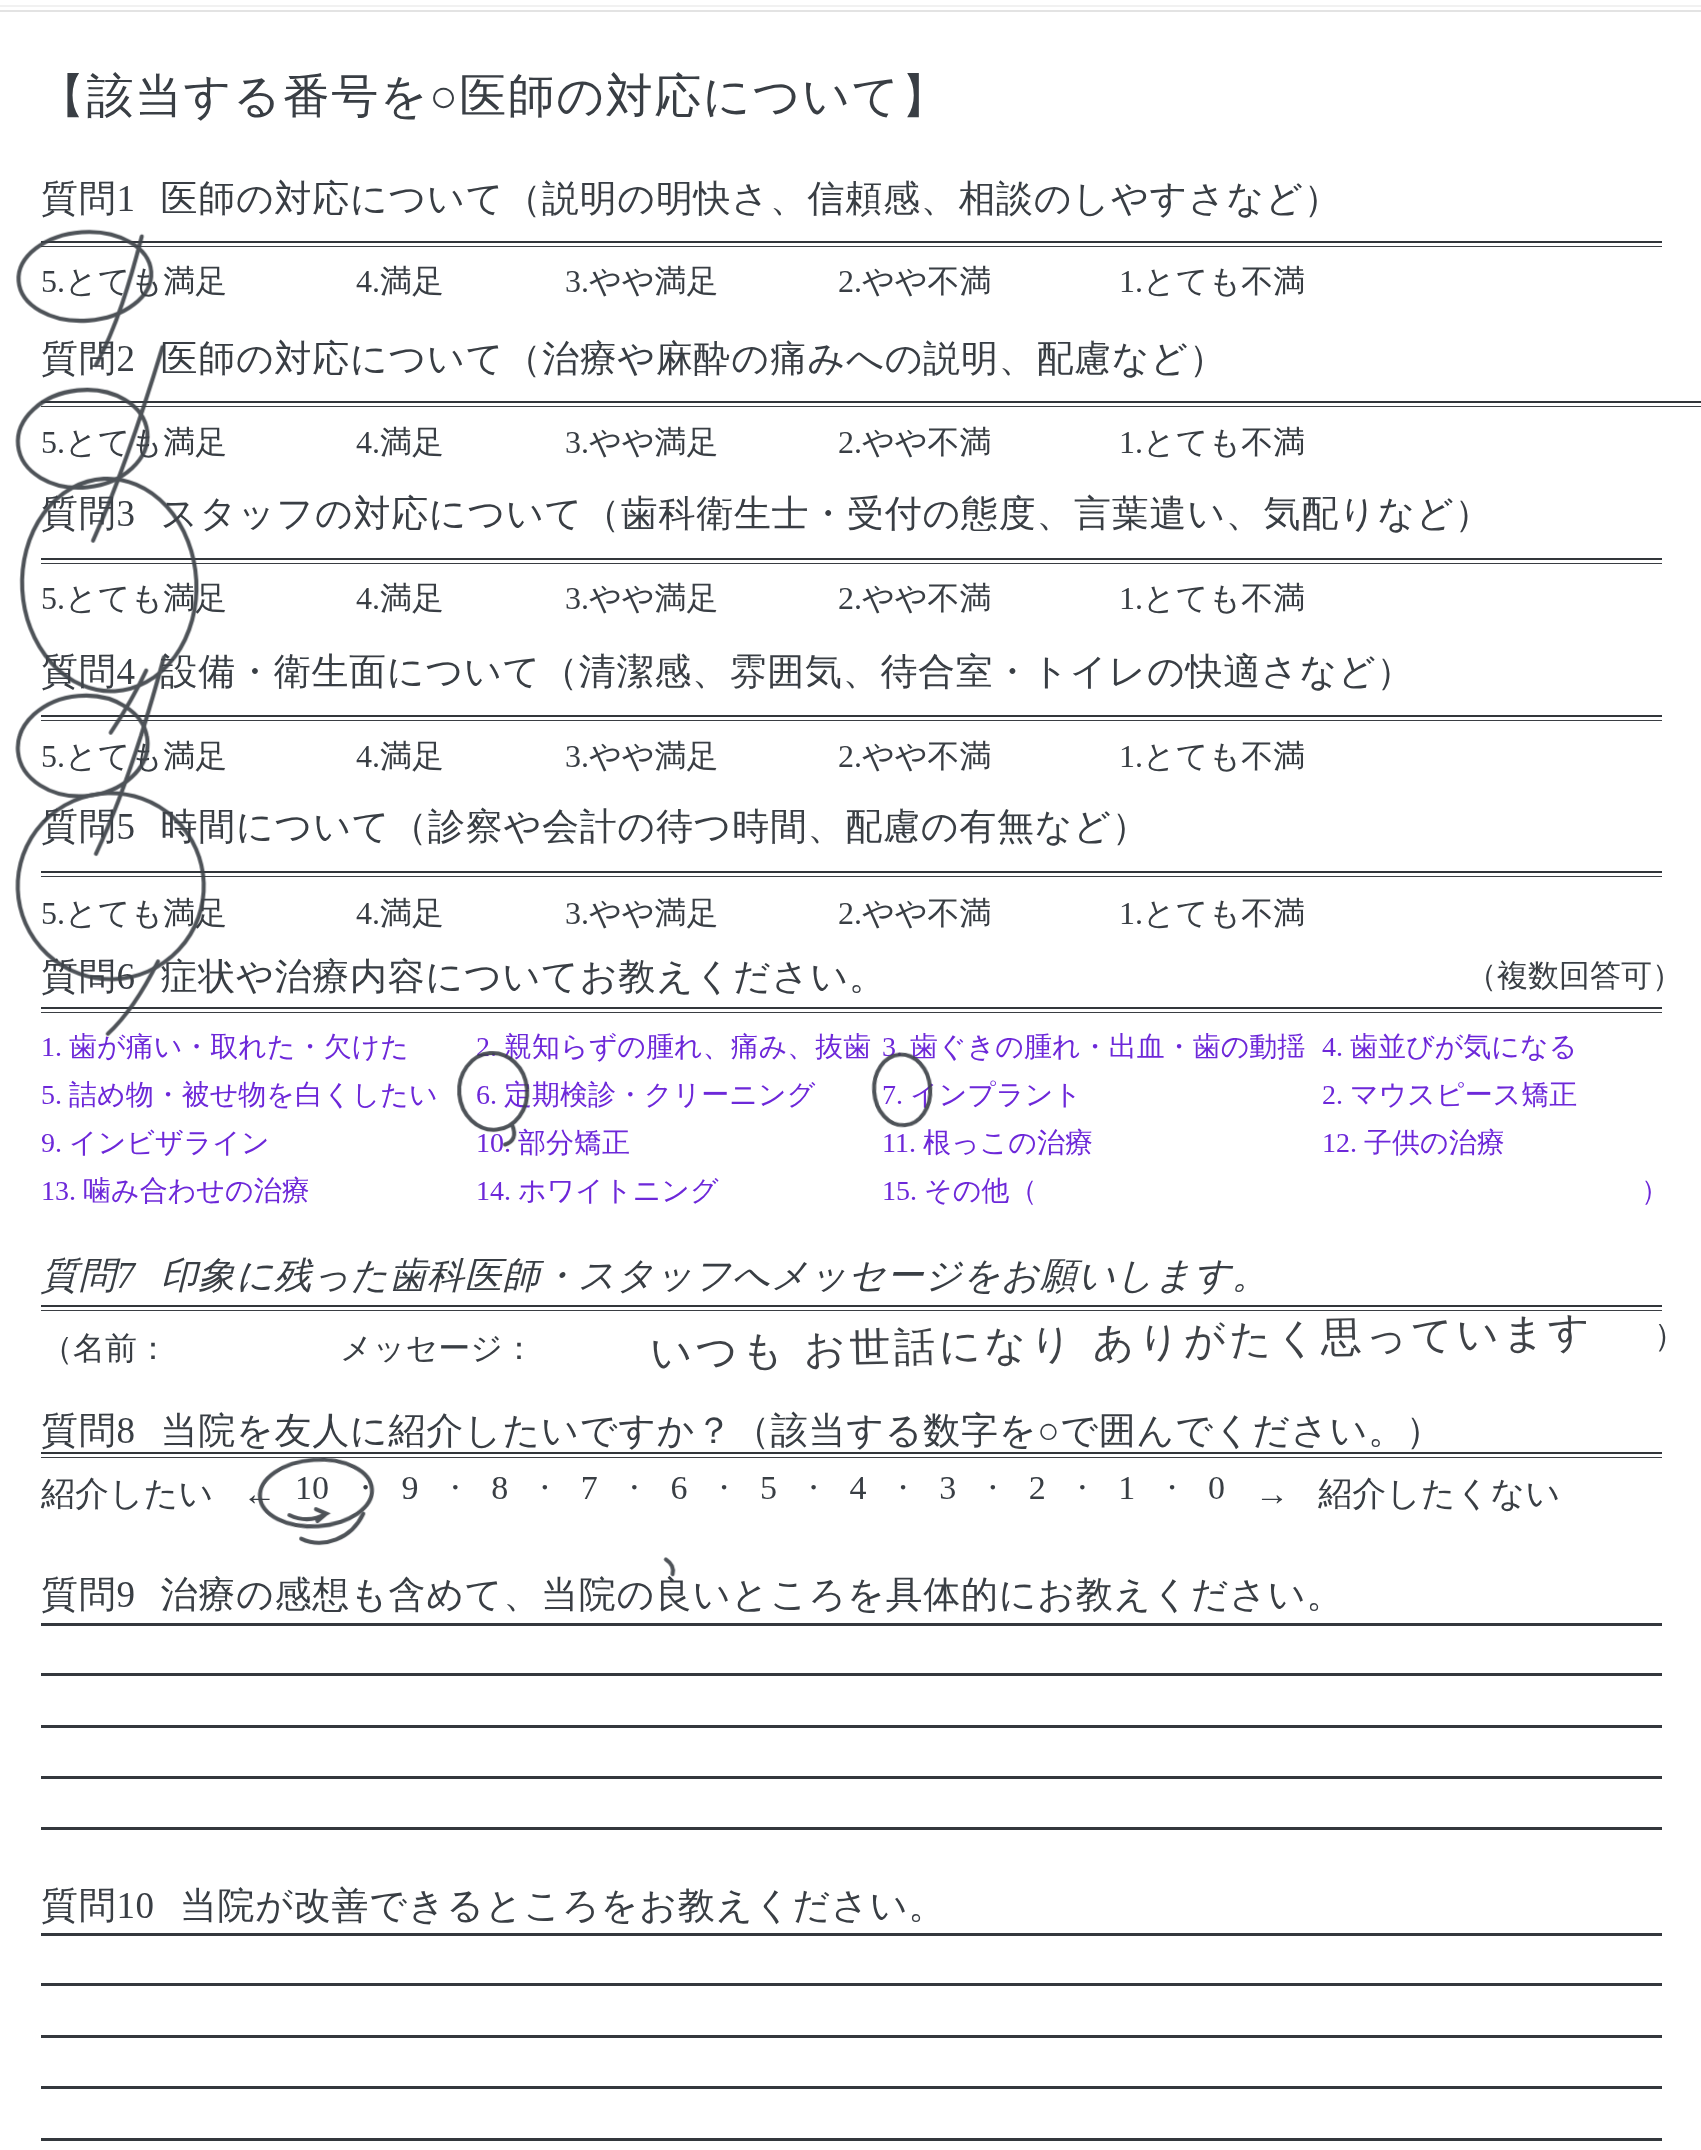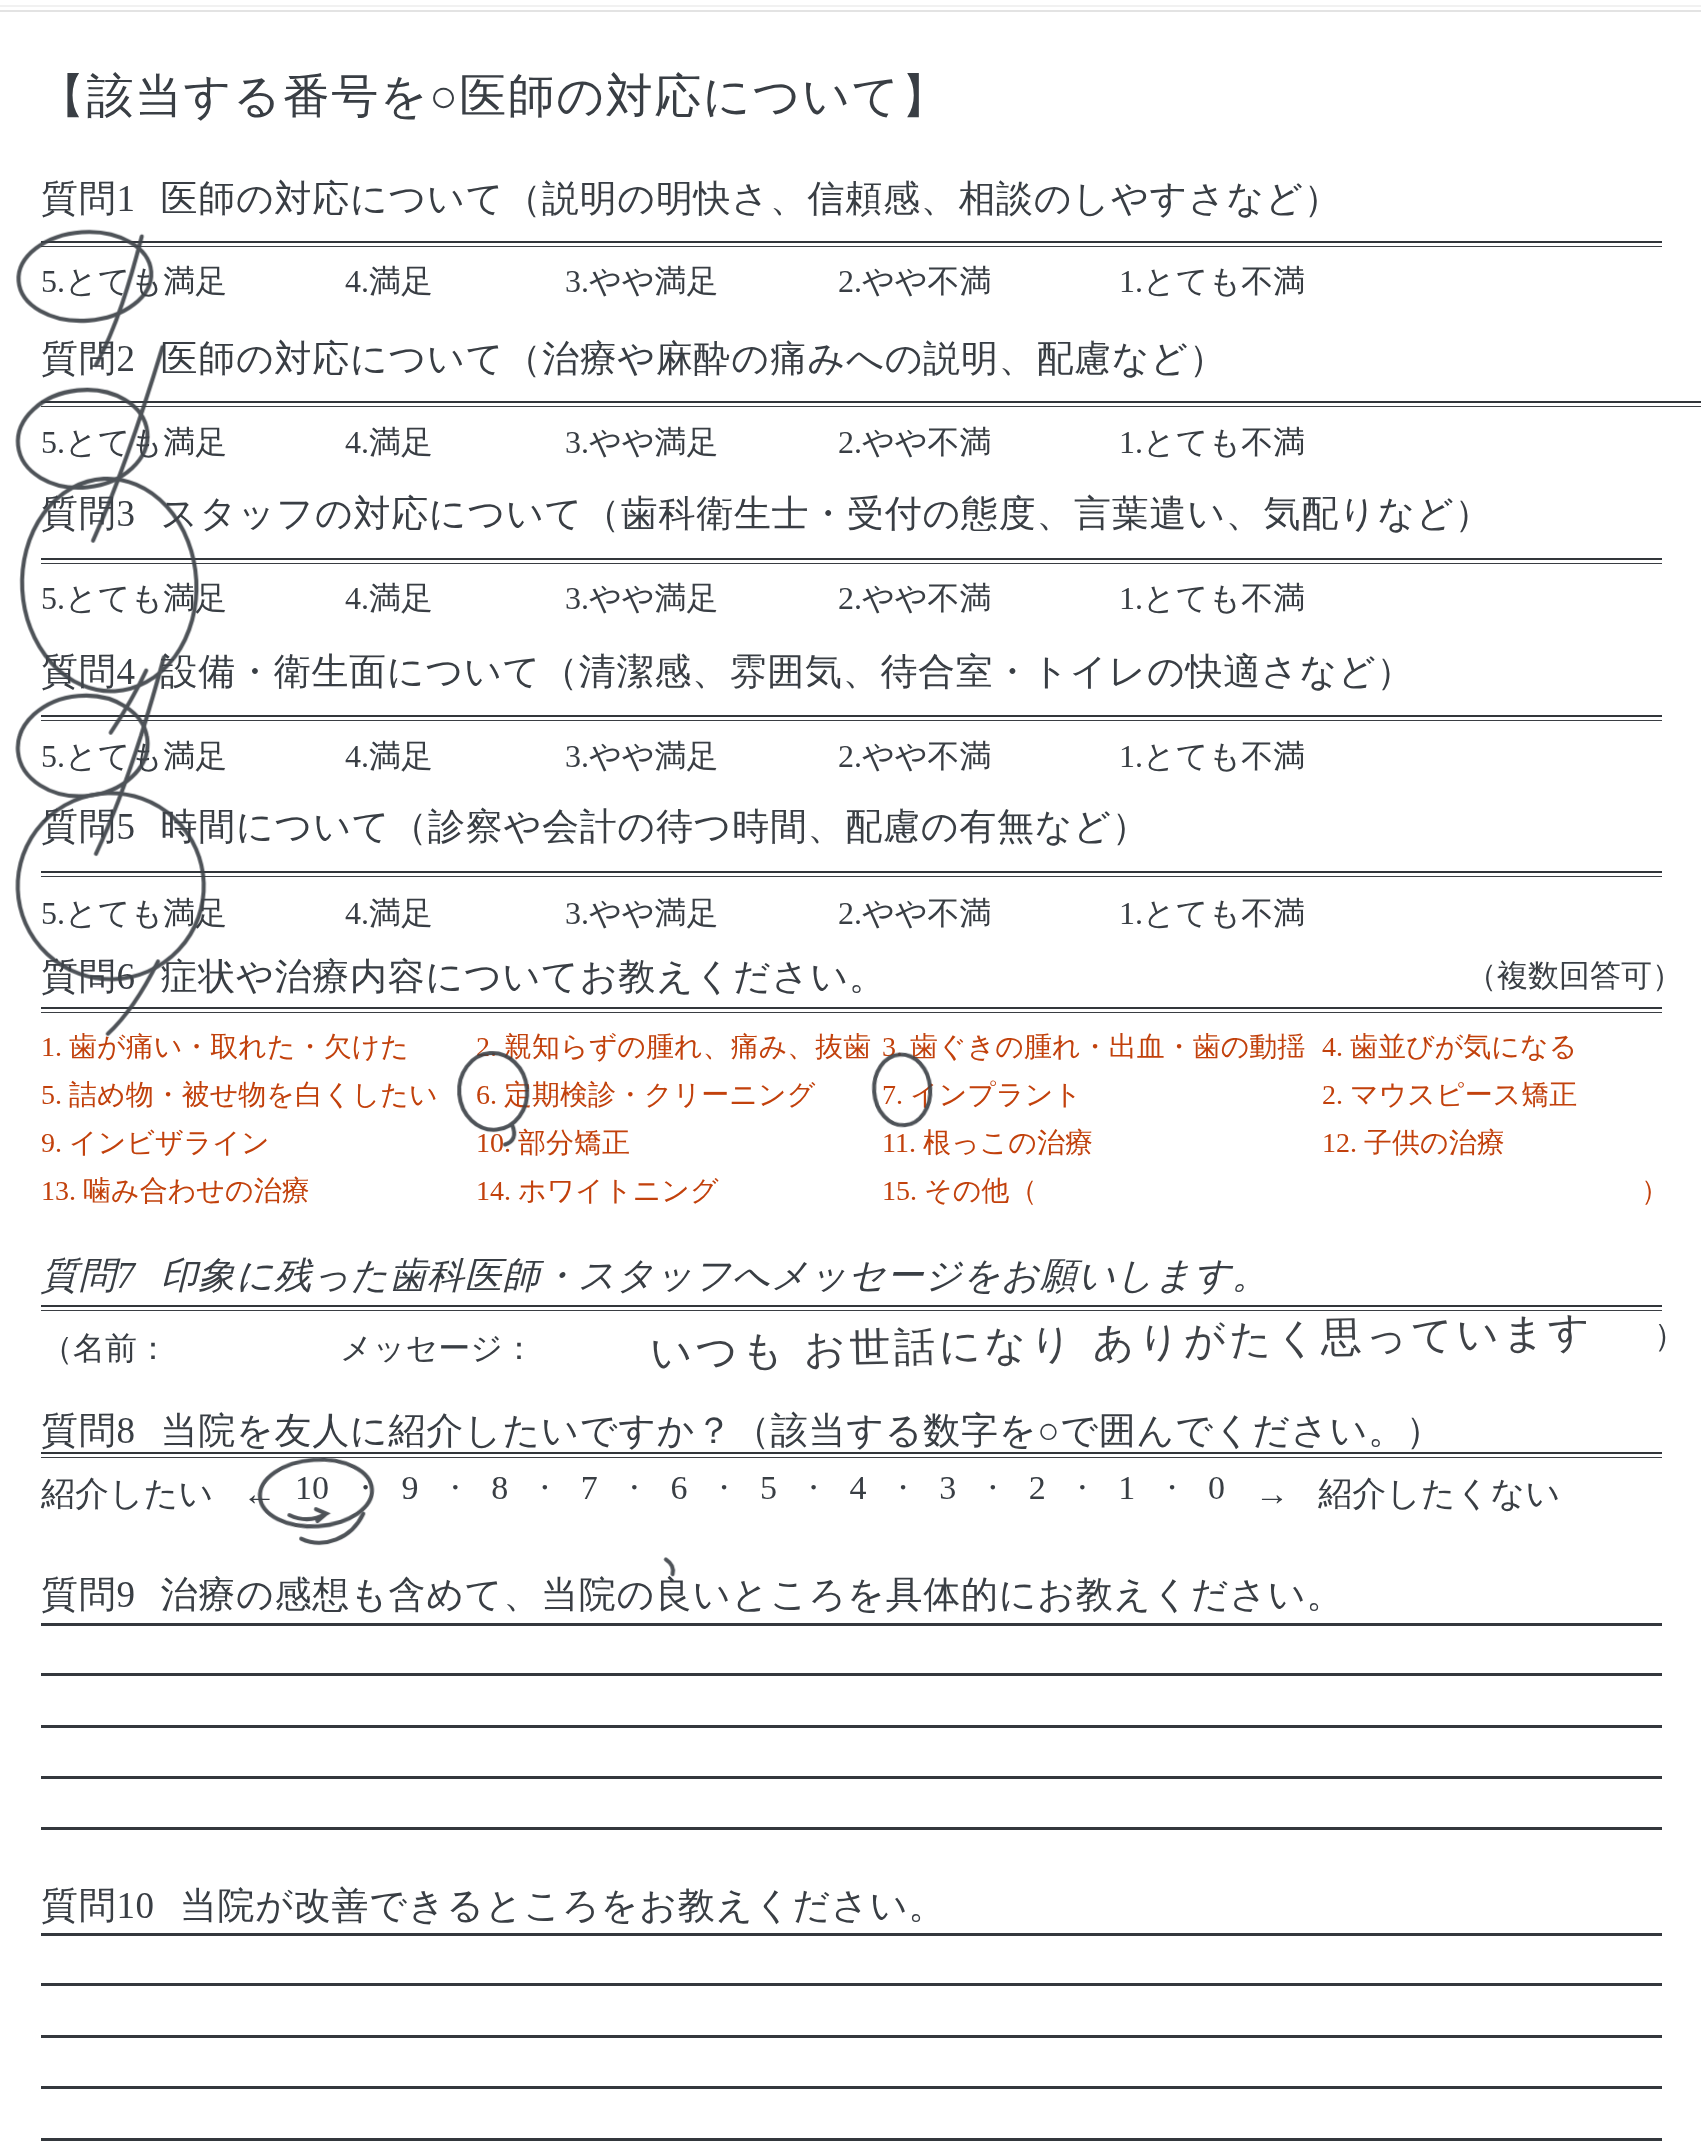--- a/index.html
+++ b/index.html
@@ -20,22 +20,22 @@
   .q-heading .q-label{margin-right:25px;}
   .rule{
     position:absolute;left:41px;width:1621px;height:5.9px;box-sizing:border-box;
     border-top:2.2px solid #32363b;border-bottom:1.5px solid #3a3e43;
   }
   .ans-line{
     position:absolute;left:41px;width:1621px;height:0;border-top:3px solid #34383d;
   }
   .rating-row{position:absolute;left:41px;width:1624px;height:44px;font-size:32px;color:#393e44;}
   .rating-row span{position:absolute;white-space:nowrap;}
-  .ro-0{left:0;}    .ro-1{left:304px;text-align:right;} .ro-2{left:524px;} .ro-3{left:797px;text-align:right;} .ro-4{left:1078px;}
-  .q6-item{position:absolute;font-size:28px;color:#c2410c;white-space:nowrap;}
+  .ro-0{left:0;}    .ro-1{left:315px;text-align:right;} .ro-2{left:524px;} .ro-3{left:797px;text-align:right;} .ro-4{left:1078px;}
+  .q6-item{position:absolute;font-size:28px;color:#6d28d9;white-space:nowrap;}
   .note{position:absolute;font-size:31px;color:#393e44;white-space:nowrap;}
   .q7-label{position:absolute;font-size:32px;color:#393e44;white-space:nowrap;}
   .handwriting{
     position:absolute;left:650px;top:1314px;width:1034px;font-size:41px;color:#2f3338;
     font-family:"DejaVu Sans",sans-serif;transform:rotate(-1.3deg);letter-spacing:3.7px;
     white-space:nowrap;opacity:.92;
   }
   .q8-row-left{position:absolute;left:41px;top:1471px;font-size:34px;color:#393e44;white-space:nowrap;}
   .q8-numbers{
     position:absolute;left:295px;top:1469px;width:930px;display:flex;

